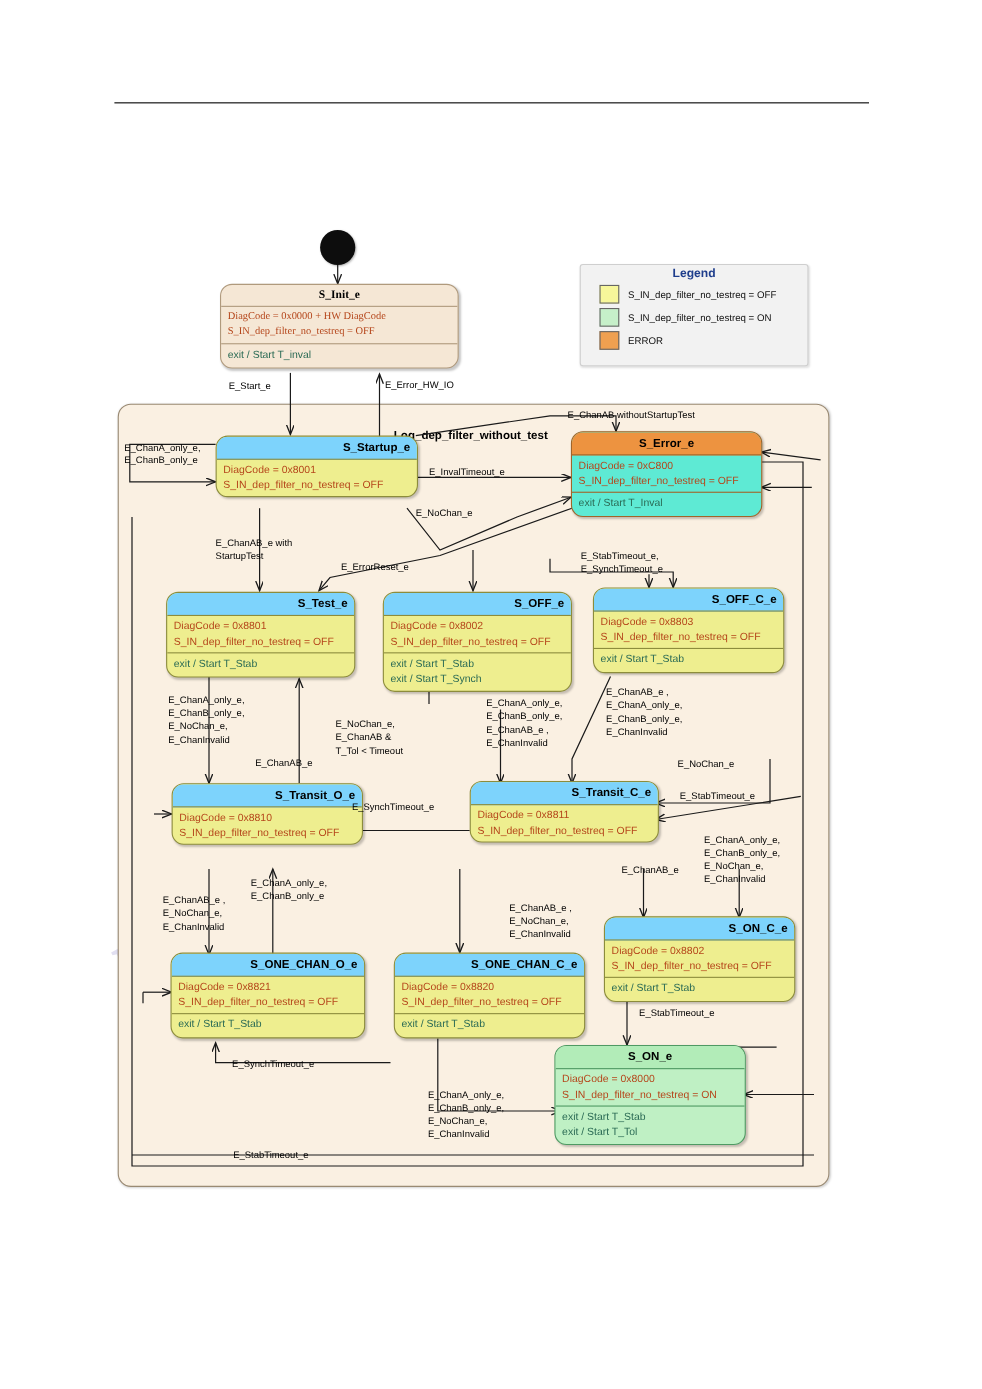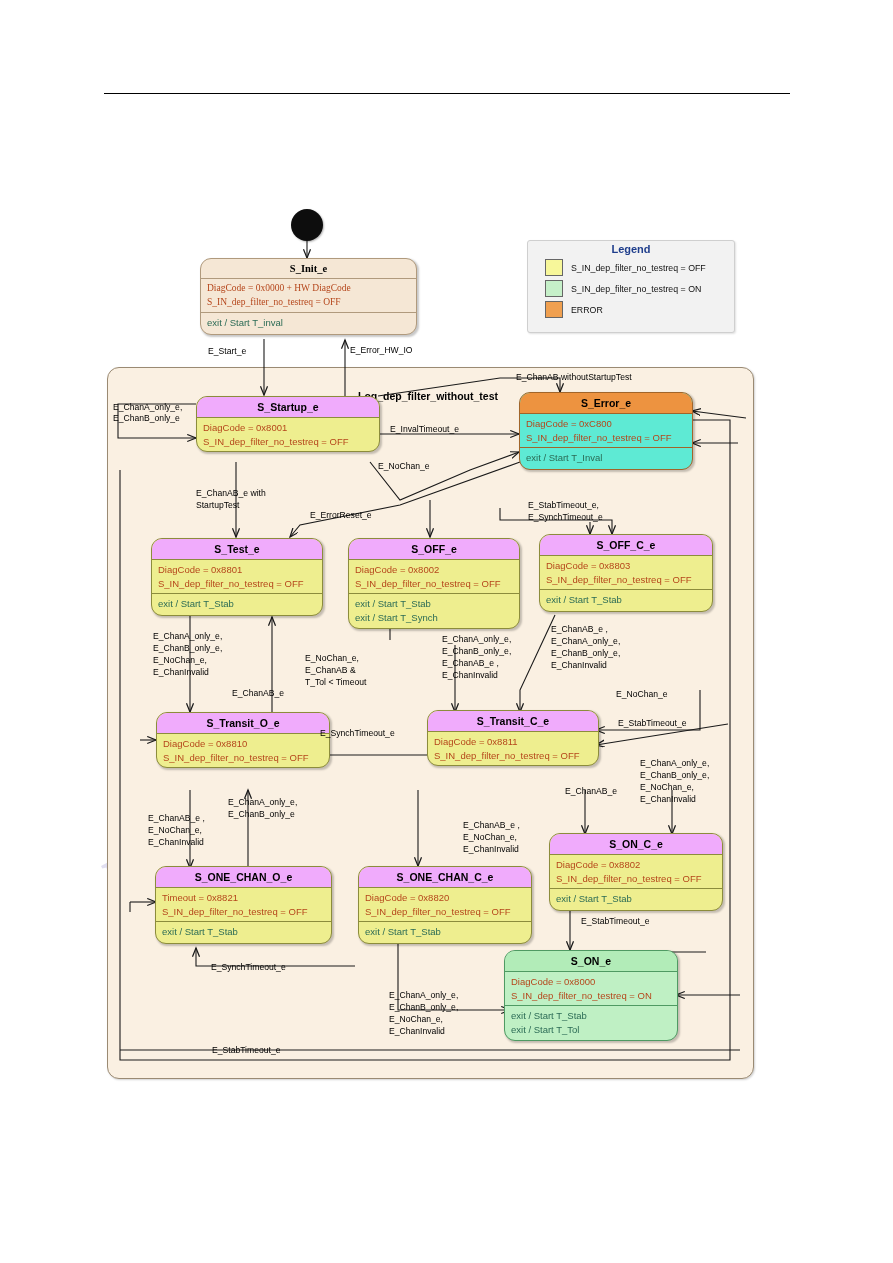--- a/index.html
+++ b/index.html
@@ -27,21 +27,21 @@
               border-bottom:1px solid #8c8c3c;}
   .state .body{padding:3px 6px 3px;border-bottom:1px solid #8c8c3c;}
   .state .body .ln{font-size:9.5px;line-height:13.5px;color:#b5461b;white-space:nowrap;}
   .state .foot{padding:3px 6px 4px;}
   .state .foot .ln{font-size:9.5px;line-height:13.5px;color:#2b6b55;white-space:nowrap;}
 
   
   .c-init{background:#f5e7d5;border-color:#b09a7d;}
   .c-init .hdr,.c-init .body{border-bottom-color:#b09a7d;font-family:Liberation Serif, serif;}
   .c-yellow{background:#eeee8f;}
-  .c-yellow .hdr{background:#f0abfc;}
+  .c-yellow .hdr{background:#7dd3fc;text-align:right;}
   .c-green{background:#bff0c4;border-color:#4f9a63;}
   .c-green .hdr{background:#b2ecb8;border-bottom-color:#4f9a63;}
   .c-green .body{border-bottom-color:#4f9a63;}
   .c-orange{background:#5eead4;border-color:#a1652a;}
   .c-orange .hdr{background:#ed9340;border-bottom-color:#a1652a;}
   .c-orange .body{border-bottom-color:#a1652a;}
 
   
   .init-dot{position:absolute;left:291px;top:209px;width:32px;height:32px;border-radius:50%;
             background:#0d0d0d;box-shadow:1px 1px 2px rgba(0,0,0,.3);}
@@ -255,21 +255,21 @@
     <div class="hdr">S_Transit_C_e</div>
     <div class="body" style="border-bottom:none">
       <div class="ln">DiagCode = 0x8811</div>
       <div class="ln">S_IN_dep_filter_no_testreq = OFF</div>
     </div>
   </div>
 
   <div class="state c-yellow" style="left:155px;top:866px;width:175px;">
     <div class="hdr">S_ONE_CHAN_O_e</div>
     <div class="body">
-      <div class="ln">Timeout = 0x8821</div>
+      <div class="ln">DiagCode = 0x8821</div>
       <div class="ln">S_IN_dep_filter_no_testreq = OFF</div>
     </div>
     <div class="foot">
       <div class="ln">exit / Start T_Stab</div>
     </div>
   </div>
 
   <div class="state c-yellow" style="left:358px;top:866px;width:172px;">
     <div class="hdr">S_ONE_CHAN_C_e</div>
     <div class="body">

